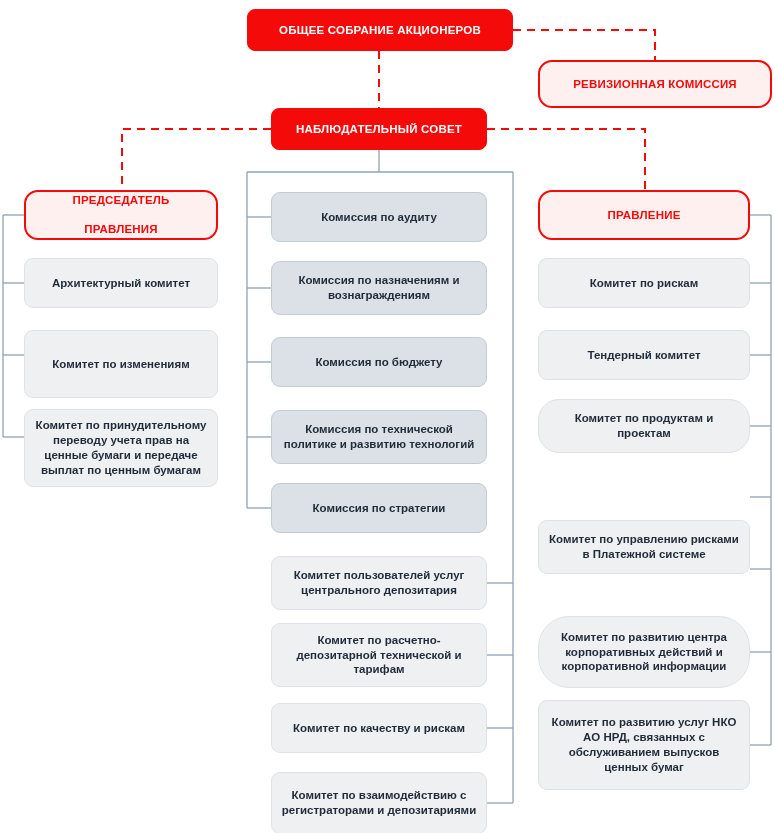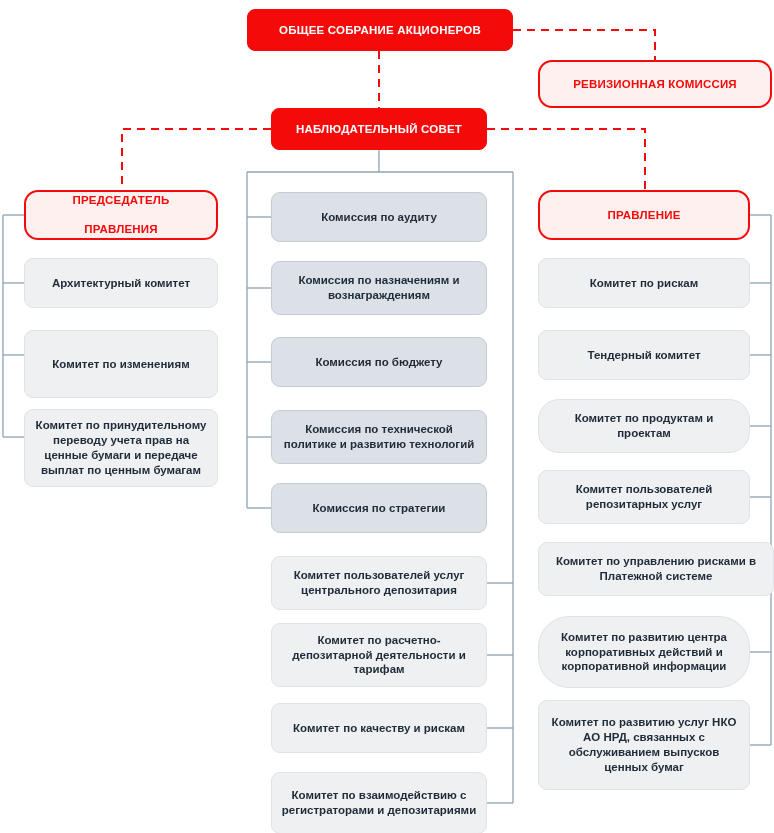--- a/index.html
+++ b/index.html
@@ -169,21 +169,21 @@
 
   <div class="node n-commission" style="left:271px; top:483px; width:216px; height:50px; padding:0 10px;">
     <span>Комиссия по стратегии</span>
   </div>
 
   <div class="node n-committee" style="left:271px; top:556px; width:216px; height:54px; padding:0 8px;">
     <span>Комитет пользователей услуг центрального депозитария</span>
   </div>
 
   <div class="node n-committee" style="left:271px; top:623px; width:216px; height:64px; padding:0 6px;">
-    <span>Комитет по расчетно-депозитарной деятельности и тарифам</span>
+    <span>Комитет по расчетно-депозитарной технической и тарифам</span>
   </div>
 
   <div class="node n-committee" style="left:271px; top:703px; width:216px; height:50px; padding:0 10px;">
     <span>Комитет по качеству и рискам</span>
   </div>
 
   <div class="node n-outline" style="left:538px; top:190px; width:212px; height:50px;">
     <span>ПРАВЛЕНИЕ</span>
   </div>
 
@@ -196,25 +196,22 @@
   </div>
 
   <div class="node n-committee" style="left:538px; top:330px; width:212px; height:50px; padding:0 10px;">
     <span>Тендерный комитет</span>
   </div>
 
   <div class="node n-committee" style="left:538px; top:399px; width:212px; height:54px; padding:0 10px;border-radius:21px;">
     <span>Комитет по продуктам и проектам</span>
   </div>
 
-  <div class="node n-committee" style="left:538px; top:470px; width:212px; height:54px; padding:0 10px;">
-    <span>Комитет пользователей репозитарных услуг</span>
-  </div>
-
-  <div class="node n-committee" style="left:538px; top:542px; width:236px; height:54px; padding:0 6px;">
+
+  <div class="node n-committee" style="left:538px; top:520px; width:212px; height:54px; padding:0 6px;">
     <span>Комитет по управлению рисками в Платежной системе</span>
   </div>
 
   <div class="node n-committee" style="left:538px; top:616px; width:212px; height:72px; padding:4px 6px;border-radius:31px;">
     <span>Комитет по развитию центра корпоративных действий и корпоративной информации</span>
   </div>
 
   <div class="node n-committee" style="left:538px; top:700px; width:212px; height:90px; padding:0 8px;">
     <span>Комитет по развитию услуг НКО АО НРД, связанных с обслуживанием выпусков ценных бумаг</span>
   </div>

